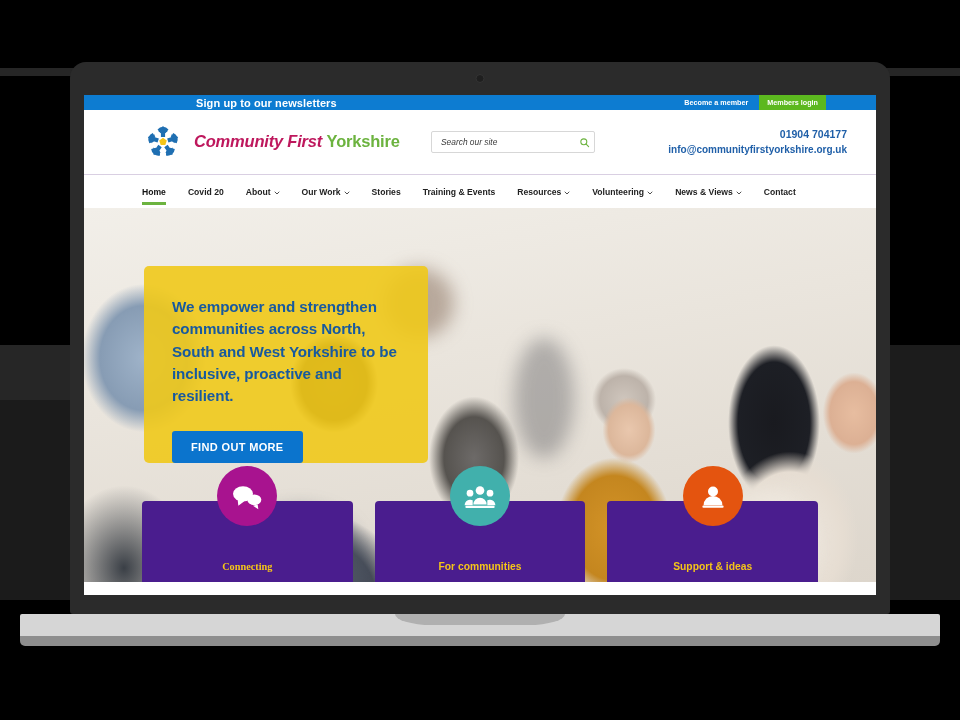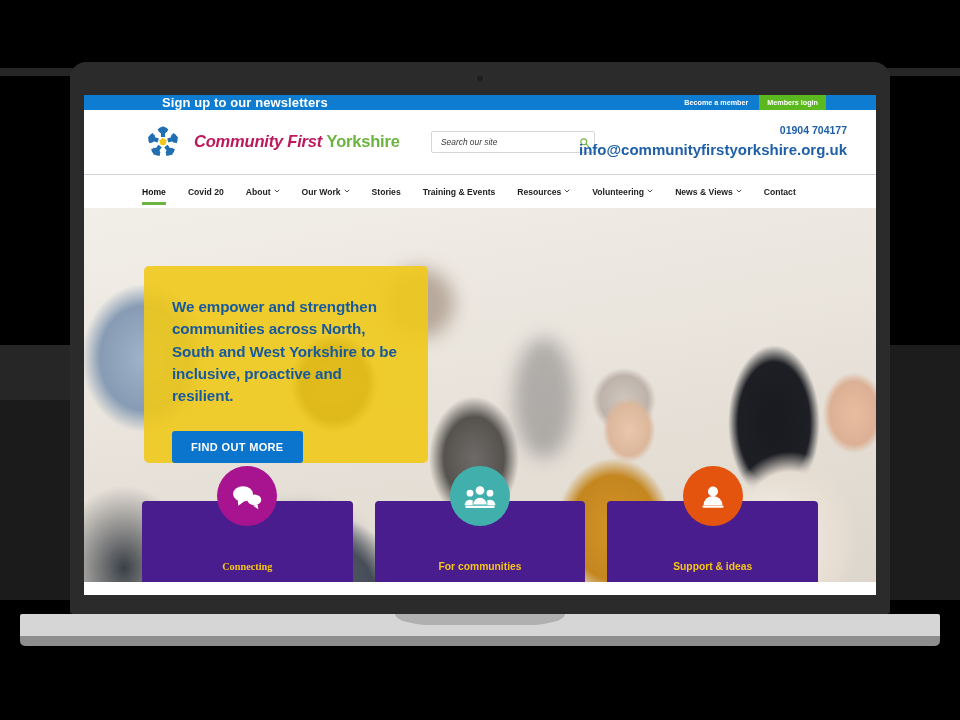--- a/index.html
+++ b/index.html
@@ -51,23 +51,23 @@
   }
 
   
   #utility-bar {
     position: relative;
     height: 15px;
     background: #0d7cd1;
     display: flex; align-items: center;
   }
   #newsletter-link {
-    margin-left: 58px;
+    margin-left: 92px;
     color: #ffffff;
-    font-size: 13px; font-weight: bold;
+    font-size: 11px; font-weight: bold;
     letter-spacing: .1px;
     text-decoration: none;
     cursor: pointer;
     padding-left: 20px;
   }
   #utility-right {
     margin-left: auto; height: 100%;
     display: flex; align-items: stretch;
   }
   #become-member {
@@ -118,32 +118,32 @@
   }
   #search-input::placeholder { color: #3a3a3a; font-style: italic; opacity: 1; }
   #search-icon { width: 20px; display: flex; align-items: center; justify-content: center; cursor: pointer; }
 
   #contact-block {
     position: absolute; right: 29px; top: 50%;
     transform: translateY(-50%);
     text-align: right;
   }
   #phone { font-size: 10.5px; font-weight: bold; color: #1f5fa8; line-height: 1.55; }
-  #email { font-size: 15px; font-weight: bold; color: #1f5fa8; line-height: 1.55; text-decoration: none; cursor: pointer; display:block; }
+  #email { font-size: 10px; font-weight: bold; color: #1f5fa8; line-height: 1.55; text-decoration: none; cursor: pointer; display:block; }
 
   
   #nav {
     position: relative;
     height: 33px; background: #ffffff;
     display: flex; align-items: center;
     padding-left: 58px;
   }
   .nav-item {
     position: relative;
-    display: flex; gap: 3px;
+    display: flex; align-items: center; gap: 3px;
     margin-right: 22px;
     font-size: 8.6px; font-weight: bold; color: #222222;
     text-decoration: none; cursor: pointer;
     white-space: nowrap;
   }
   .nav-item .caret {
     display: inline-block; width: 6px; height: 6px;
     position: relative; top: -1px;
   }
   .nav-item.active { color: #111111; }

